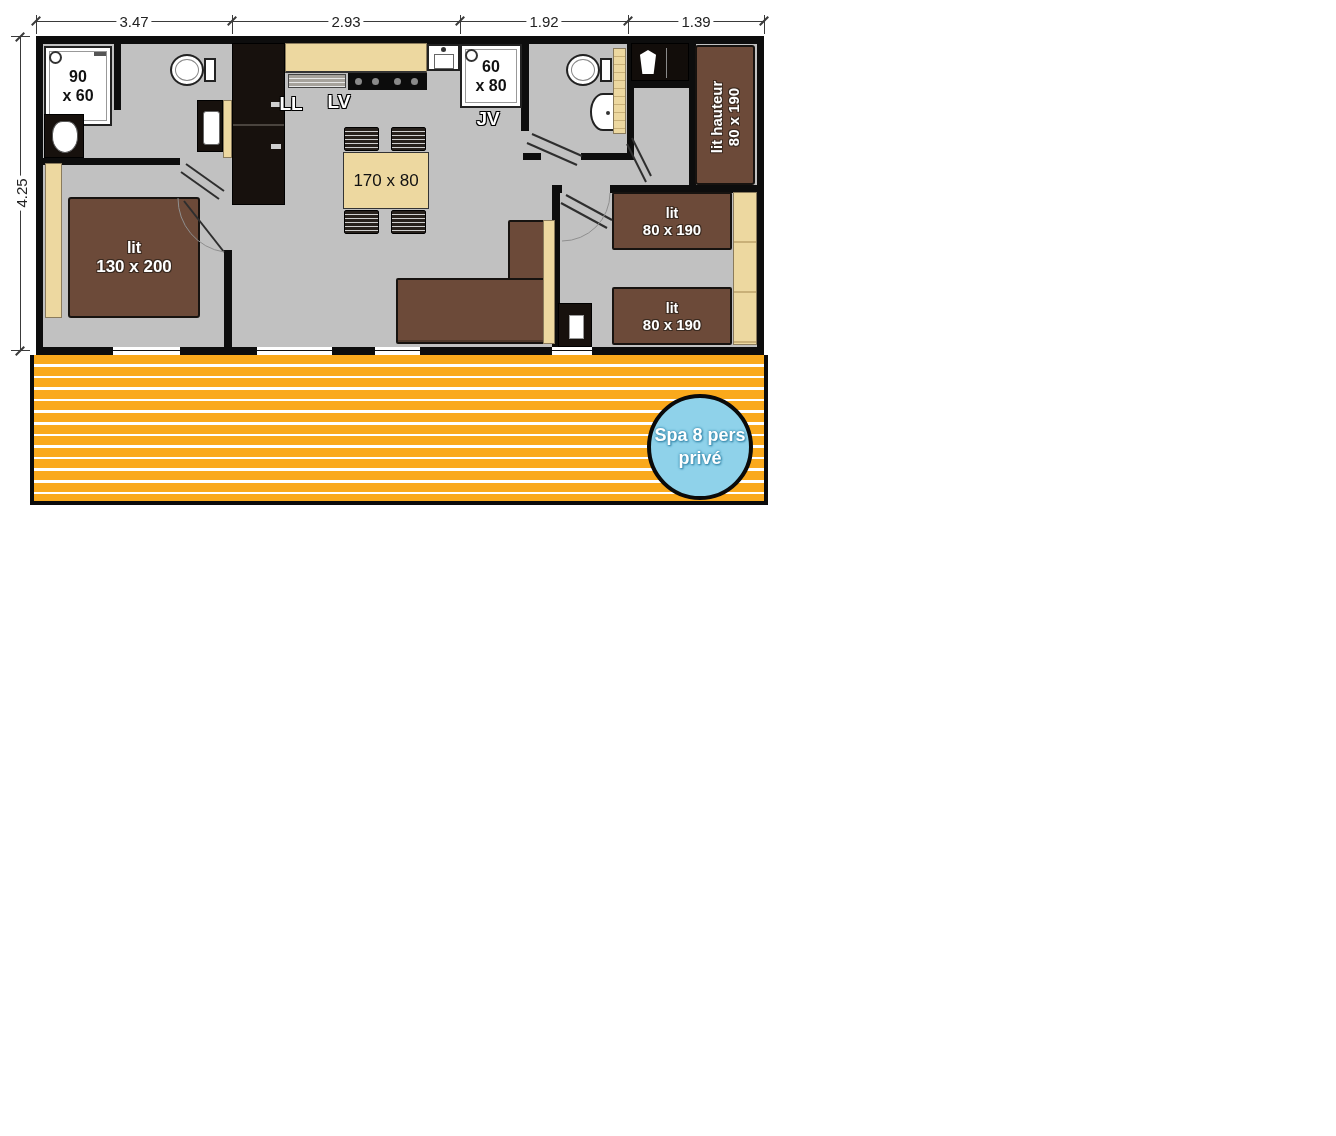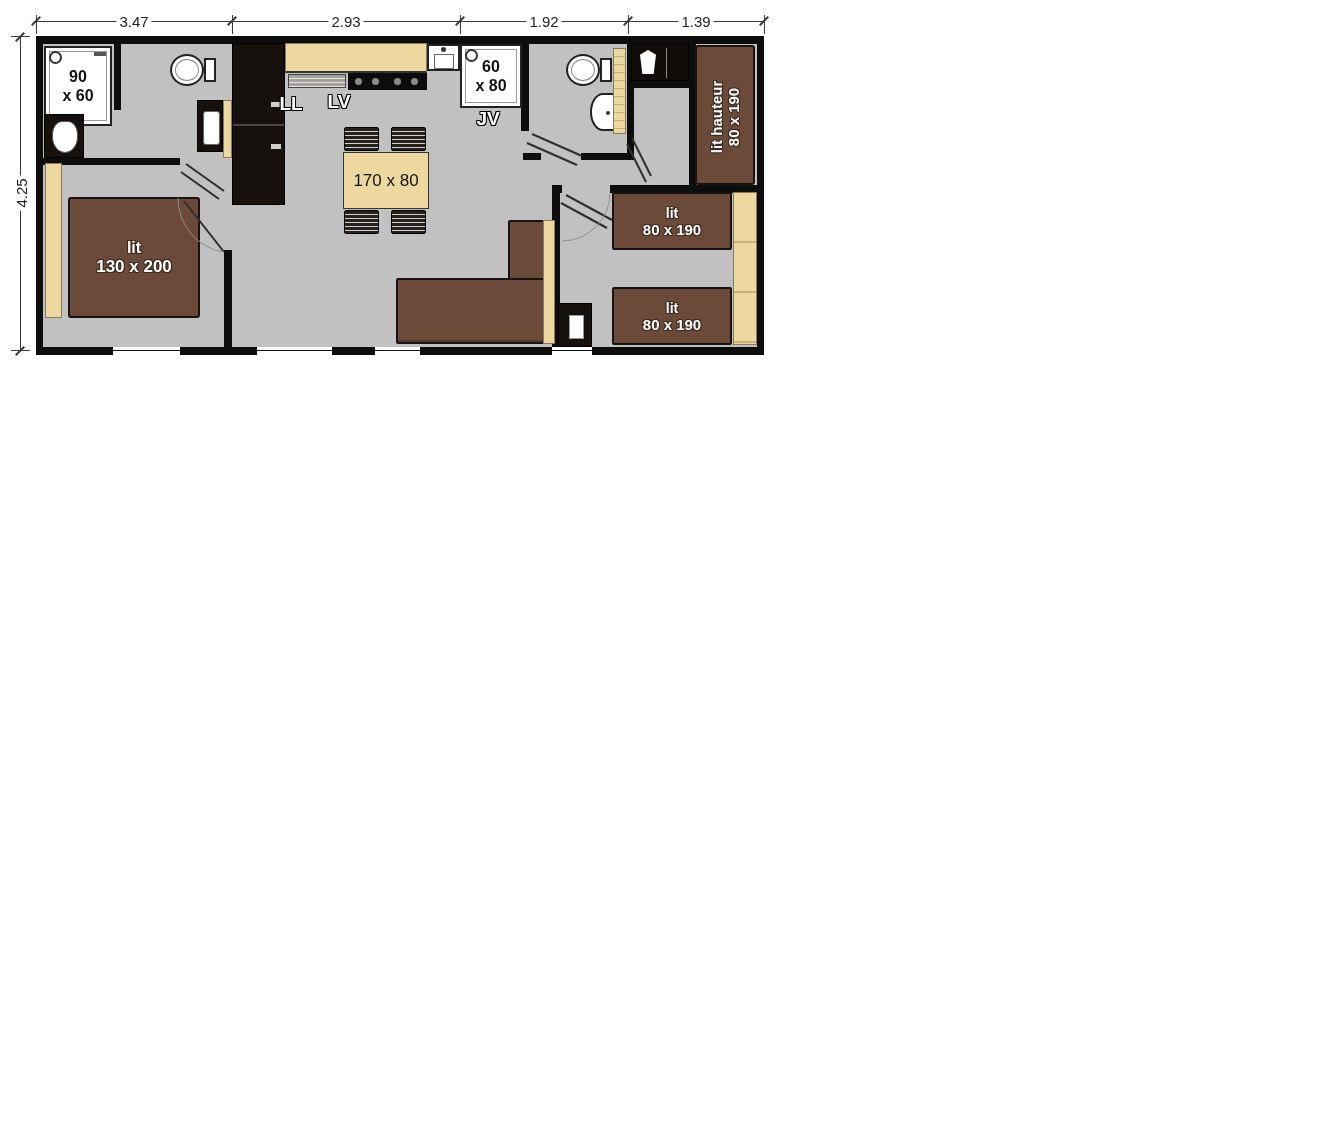--- a/index.html
+++ b/index.html
@@ -207,14 +207,20 @@
         <path d="M596,102 L615,140"></path>
           <path d="M591,108 L610,146"></path>
       </g>
       <g stroke="#8f8f8f" stroke-width="1" fill="none">
         <path d="M188,216 A54,54 0 0 1 142,162"></path>
         <path d="M574,157 A48,48 0 0 1 526,205"></path>
       </g>
     </svg>
   </div>
 
+  <div id="terrace" class="abs">
+    <div id="spa" class="abs">
+      <div class="spatext">Spa 8 pers</div>
+      <div class="spatext">privé</div>
+    </div>
+  </div>
 
 </div>
 
 </body></html>

